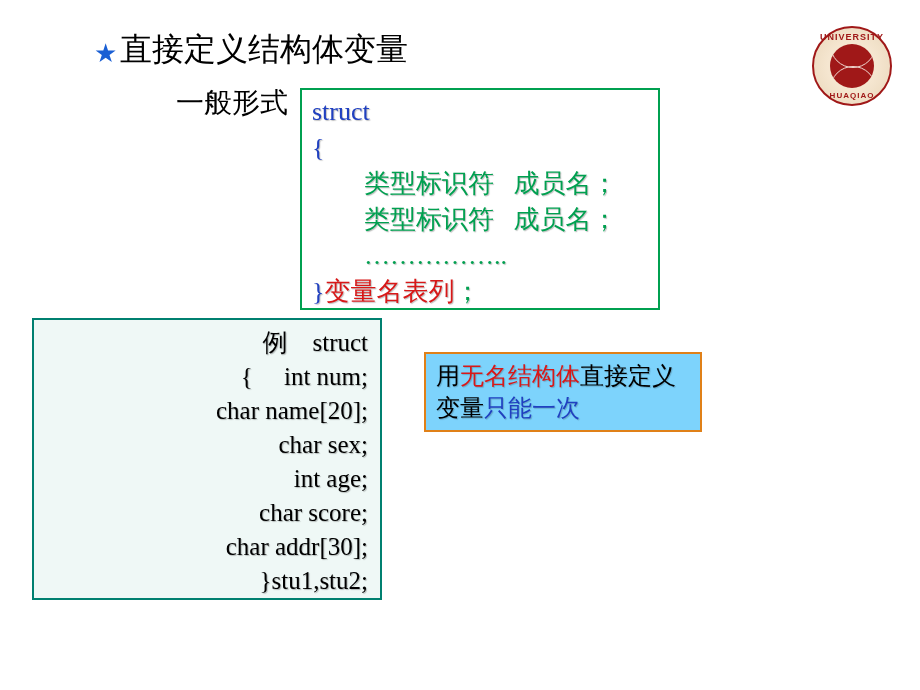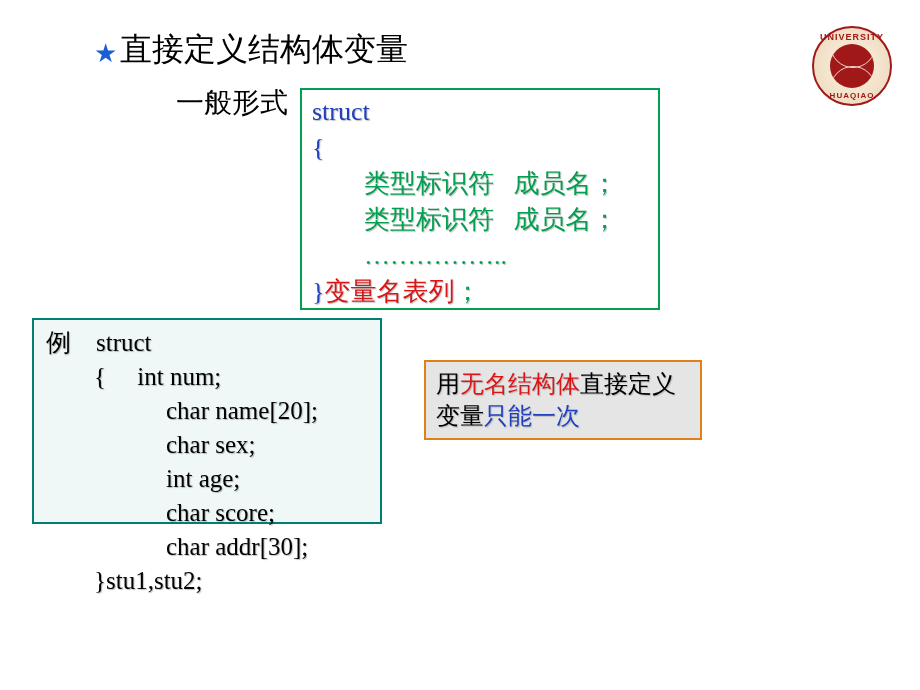--- a/index.html
+++ b/index.html
@@ -98,40 +98,41 @@
     .c-blue { color: #2040c0; }
     .c-green { color: #00a050; }
     .c-red { color: #d81818; }
     .indent { display: inline-block; padding-left: 52px; }
 
     .example-box {
       position: absolute;
       left: 32px;
       top: 318px;
       width: 350px;
-      height: 206px;
+      height: 282px;
       border: 2px solid #008070;
       background: #eff8f6;
       padding: 6px 12px;
       font-family: "Times New Roman", "SimSun", serif;
       font-size: 25px;
       line-height: 34px;
       text-shadow: 1px 1px 1px rgba(0,0,0,0.25);
       color: #000;
+      text-align: right;
     }
     .ex-indent1 { padding-left: 48px; display: inline-block; }
     .ex-indent2 { padding-left: 120px; display: inline-block; }
 
     .callout {
       position: absolute;
       left: 424px;
-      top: 360px;
+      top: 352px;
       width: 278px;
       border: 2px solid #e08018;
-      background: #e5e5e5;
+      background: #7dd3fc;
       padding: 6px 10px;
       font-size: 24px;
       line-height: 32px;
       color: #000;
       text-shadow: 1px 1px 1px rgba(0,0,0,0.2);
     }
     .callout-pointer {
       position: absolute;
       left: 550px;
       top: 312px;

